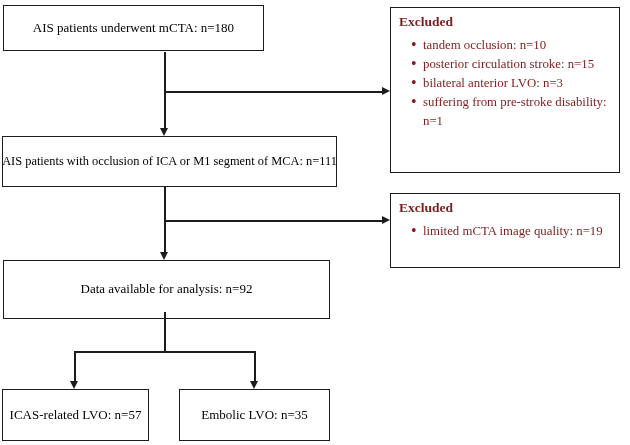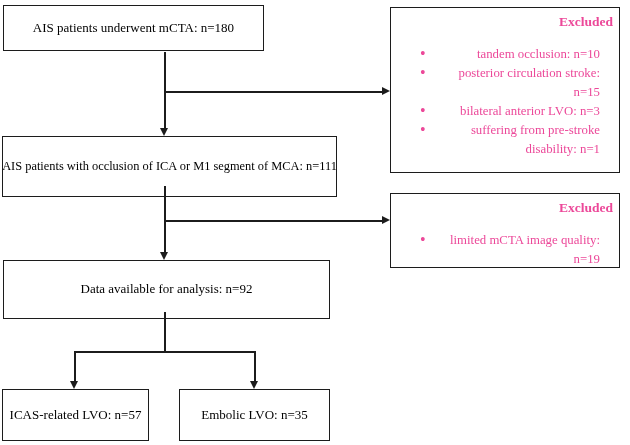--- a/index.html
+++ b/index.html
@@ -21,45 +21,44 @@
     align-items:center;
     justify-content:center;
     text-align:center;
     font-size:13px;
     color:#000000;
     box-sizing:border-box;
     line-height:1.25;
   }
   .box .lbl{white-space:nowrap;}
   #box-1{left:3px;top:5px;width:261px;height:46px;font-family:Liberation Serif, serif;}
-  #box-2{left:2px;top:136px;width:335px;height:61px;font-size:12.4px;}
+  #box-2{left:2px;top:136px;width:335px;height:51px;font-size:12.4px;}
   #box-3{left:3px;top:260px;width:327px;height:59px;}
   #box-4{left:2px;top:389px;width:147px;height:52px;}
   #box-5{left:179px;top:389px;width:151px;height:52px;}
 
   .exc{
     position:absolute;
     border:1.5px solid #1c1c1c;
     background:#ffffff;
     box-sizing:border-box;
-    color:#ec4899;
+    color:#7f1d1d;
     font-size:12.8px;
     padding:4px 6px 4px 8px;
-    text-align:right;
   }
   #excluded-1{left:390px;top:7px;width:230px;height:166px;}
   #excluded-2{left:390px;top:193px;width:230px;height:75px;}
   .exc-title{
     font-weight:bold;
     font-size:13.5px;
     line-height:20px;
   }
   .exc ul{
     list-style:none;
-    margin:13px;
+    margin:4px;
     padding:0 0 0 8px;
   }
   .exc li{
     position:relative;
     padding-left:12px;
     line-height:19px;
   }
   .exc li::before{
     content:"\2022";
     position:absolute;

